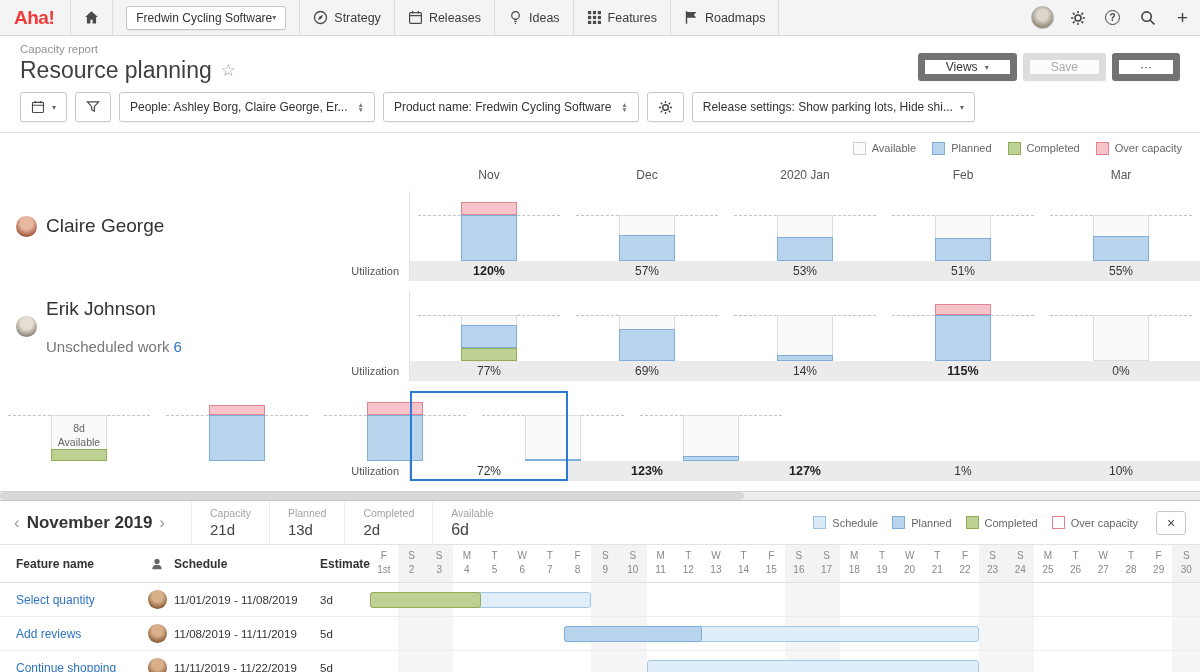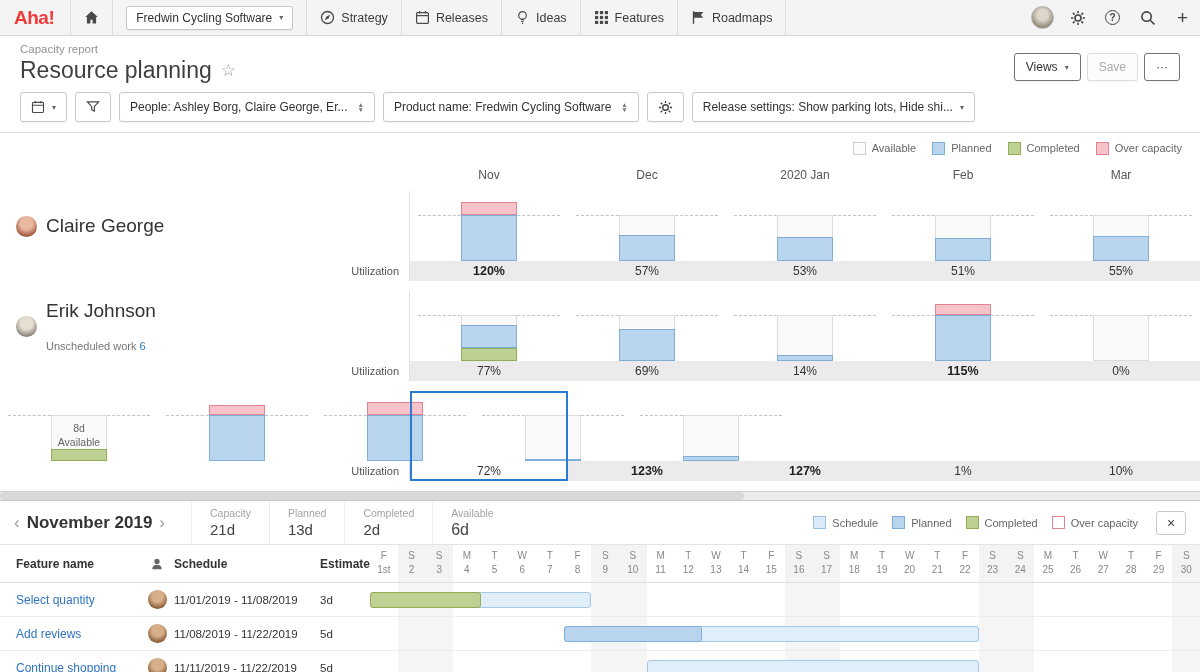--- a/index.html
+++ b/index.html
@@ -4,36 +4,36 @@
 <style>
   *{box-sizing:border-box;margin:0;padding:0}
   html,body{width:1200px;height:672px;overflow:hidden}
   body{font-family:"Liberation Sans","DejaVu Sans",sans-serif;color:#333;background:#fff;font-size:13px}
 
   
   .topnav{height:36px;background:#f4f4f4;border-bottom:1px solid #d8d8d8;display:flex;align-items:stretch}
   .logo{display:flex;align-items:center;padding:0 16px 0 14px;font-size:19px;font-weight:bold;color:#f03a3a;letter-spacing:-.5px}
   .navsec{display:flex;align-items:center;border-left:1px solid #ddd;padding:0 13px;gap:6px;font-size:12.5px;color:#3c3c3c;cursor:pointer}
   .navsec.last{border-right:1px solid #ddd}
-  .prod-btn{background:#fff;border:1px solid #c6c6c6;border-radius:3px;height:24px;display:flex;align-items:center;gap:7px;padding:0 9px;font-size:12px;color:#333;box-shadow:0 1px 1px rgba(0,0,0,.05)}
+  .prod-btn{background:#fff;border:1px solid #c6c6c6;border-radius:3px;height:24px;display:flex;align-items:center;padding:0 9px;font-size:12px;color:#333;box-shadow:0 1px 1px rgba(0,0,0,.05)}
   .caret{font-size:8px;color:#666}
   .navspacer{flex:1}
   .nav-icon{display:flex;align-items:center;justify-content:center;width:35px;color:#444;cursor:pointer;font-size:15px}
   .avatar-top{width:23px;height:23px;border-radius:50%;background:radial-gradient(circle at 50% 38%,#ddd6ca 0 32%,#98917f 70%,#6d675c 100%);border:1px solid #b5b5b5}
   .help-circle{width:15px;height:15px;border-radius:50%;border:1.5px solid #444;font-size:10px;font-weight:bold;display:flex;align-items:center;justify-content:center;color:#444}
   .plus-glyph{font-size:19px;font-weight:400;color:#444;line-height:1}
 
   
   .page-header{padding:7px 20px 0;display:flex;justify-content:space-between}
   .breadcrumb{font-size:11.5px;color:#939393}
   .page-title-row{display:flex;align-items:center;gap:9px;margin-top:1px;height:28px}
   .page-title{font-size:23px;color:#3f3f3f;font-weight:400}
   .star{color:#9a9a9a;font-size:17px;cursor:pointer}
   .header-actions{display:flex;align-items:flex-end;gap:6px;padding-bottom:3px}
-  .btn{height:28px;border:1px solid #737373;border-radius:3px;background:#fff;display:inline-flex;align-items:center;gap:7px;padding:0 11px;font-size:12px;color:#333;cursor:pointer;box-shadow:0 1px 1px rgba(0,0,0,.04)}
+  .btn{height:28px;border:7px solid #737373;border-radius:3px;background:#fff;display:inline-flex;align-items:center;gap:7px;padding:0 21px;font-size:12px;color:#333;cursor:pointer;box-shadow:0 1px 1px rgba(0,0,0,.04)}
   .btn.disabled{color:#ababab;background:#fcfcfc;border-color:#ddd}
 
   
   .filter-bar{display:flex;gap:8px;padding:8px 20px 10px;border-bottom:1px solid #dfdfdf;align-items:center}
   .fbtn{height:30px;border:1px solid #c9c9c9;border-radius:3px;background:#fff;display:inline-flex;align-items:center;gap:7px;padding:0 10px;font-size:12px;color:#333;cursor:pointer;box-shadow:0 1px 1px rgba(0,0,0,.04)}
   .udcaret{display:flex;flex-direction:column;align-items:center;font-size:6.5px;line-height:5px;color:#777;margin-left:3px}
 
   
   .legend-row{height:30px;display:flex;justify-content:flex-end;align-items:center;gap:16px;padding-right:18px}
   .legend-item{display:flex;align-items:center;gap:6px;font-size:11px;color:#666}
@@ -43,21 +43,21 @@
   .month{width:158px;text-align:center}
   .chart-rows{margin-top:4px}
   .person-block{position:relative;margin-bottom:10px}
   .person-row{display:flex;height:70px}
   .person-info{width:410px;border-right:1px solid #e2e2e2;display:flex;align-items:center;gap:9px;padding-left:16px}
   .pavatar{width:21px;height:21px;border-radius:50%;flex:none}
   .av0{background:radial-gradient(circle at 50% 35%,#e8b9a0 0 35%,#a2543c 75%,#7c3a28)}
   .av1{background:radial-gradient(circle at 50% 35%,#e5ded2 0 35%,#8c8478 75%,#5f594f)}
   .av2{background:radial-gradient(circle at 50% 35%,#d7b08a 0 35%,#8a5a36 75%,#5e3a20)}
   .person-name{font-size:19px;color:#333}
-  .person-sub{font-size:11px;color:#777;margin-top:18px}
+  .person-sub{font-size:15px;color:#777;margin-top:18px}
   .person-sub .sublink{color:#2f73c2;cursor:pointer}
   .cells{display:flex}
   .cell{width:158px;position:relative}
   .capline{position:absolute;left:8px;right:8px;top:24px;border-top:1px dashed #c2c2c2}
   .cbox{position:absolute;left:51px;width:56px}
   .avail{top:24px;bottom:0;background:#fafafa;border:1px solid #dcdcdc}
   .planned-box{background:#b9d5ee;border:1px solid #7fafd8}
   .completed-box{background:#bdd193;border:1px solid #92ac58}
   .over-box{background:#f6c3ca;border:1px solid #e2848f}
   .cell-label{position:absolute;left:51px;width:56px;top:30px;text-align:center;font-size:10.5px;color:#666;line-height:14px}
@@ -638,21 +638,21 @@
           <div class="gbar completed" style="left: 0%; width: 13.3333%;"></div>
         </div>
       </div>
       <div class="trow">
         <div class="feature-cell col-feature">
           <span class="feature-link">Add reviews</span>
         </div>
         <div class="col-owner" style="display: flex; align-items: center; justify-content: center;">
           <div class="row-avatar av2"></div>
         </div>
-        <div class="cell-schedule col-schedule">11/08/2019  -  11/22/2019</div>
+        <div class="cell-schedule col-schedule">11/08/2019  -  11/11/2019</div>
         <div class="cell-estimate col-estimate">5d</div>
         <div class="gantt">
           <div class="wkstripe" style="left: 3.33333%; width: 3.33333%;"></div>
           <div class="wkstripe" style="left: 6.66667%; width: 3.33333%;"></div>
           <div class="wkstripe" style="left: 26.6667%; width: 3.33333%;"></div>
           <div class="wkstripe" style="left: 30%; width: 3.33333%;"></div>
           <div class="wkstripe" style="left: 50%; width: 3.33333%;"></div>
           <div class="wkstripe" style="left: 53.3333%; width: 3.33333%;"></div>
           <div class="wkstripe" style="left: 73.3333%; width: 3.33333%;"></div>
           <div class="wkstripe" style="left: 76.6667%; width: 3.33333%;"></div>

